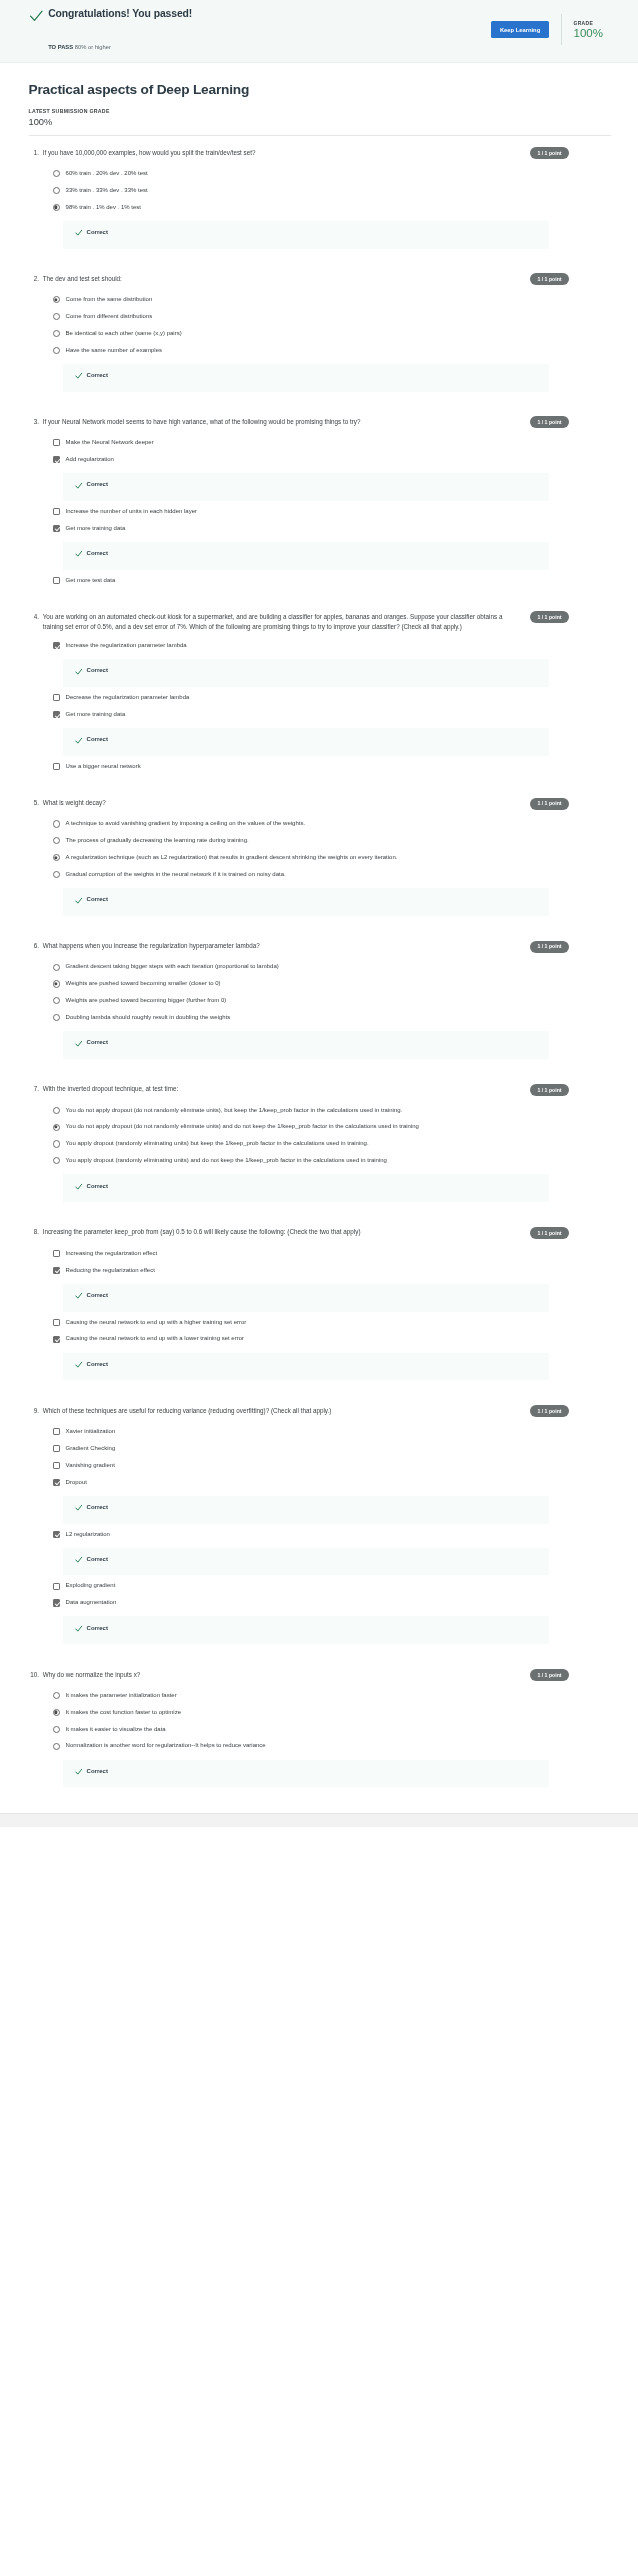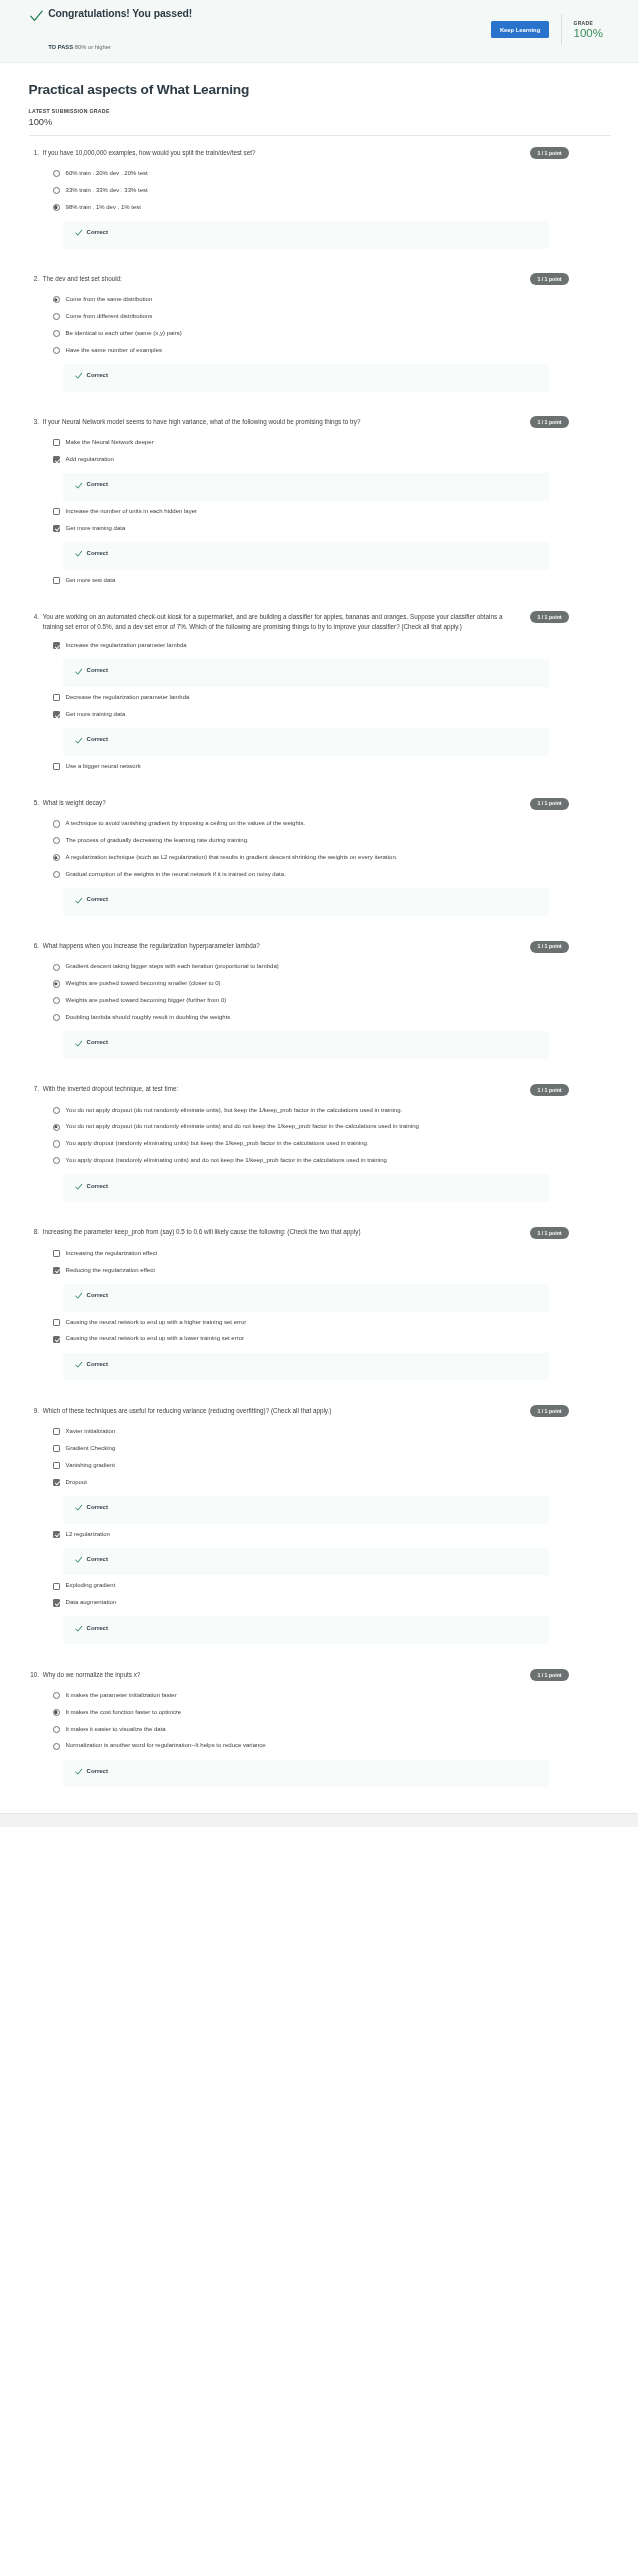--- a/index.html
+++ b/index.html
@@ -259,21 +259,21 @@
     <button class="keep-learning-btn">Keep Learning</button>
     <div class="grade-divider"></div>
     <div class="grade-block">
       <div class="grade-label">GRADE</div>
       <div class="grade-value">100%</div>
     </div>
   </div>
 </div>
 
 <div class="page">
-  <h1 class="quiz-title">Practical aspects of What Learning</h1>
+  <h1 class="quiz-title">Practical aspects of Deep Learning</h1>
   <div class="submission-label">LATEST SUBMISSION GRADE</div>
   <div class="submission-grade">100%</div>
   <hr class="hr">
 
   <div id="questions">
       <div class="question">
         <div class="q-head">
           <div class="q-num">1.</div>
           <div class="q-text">If you have 10,000,000 examples, how would you split the train/dev/test set?</div>
           <div class="q-points" style="background: rgb(107, 112, 112);">1 / 1 point</div>

